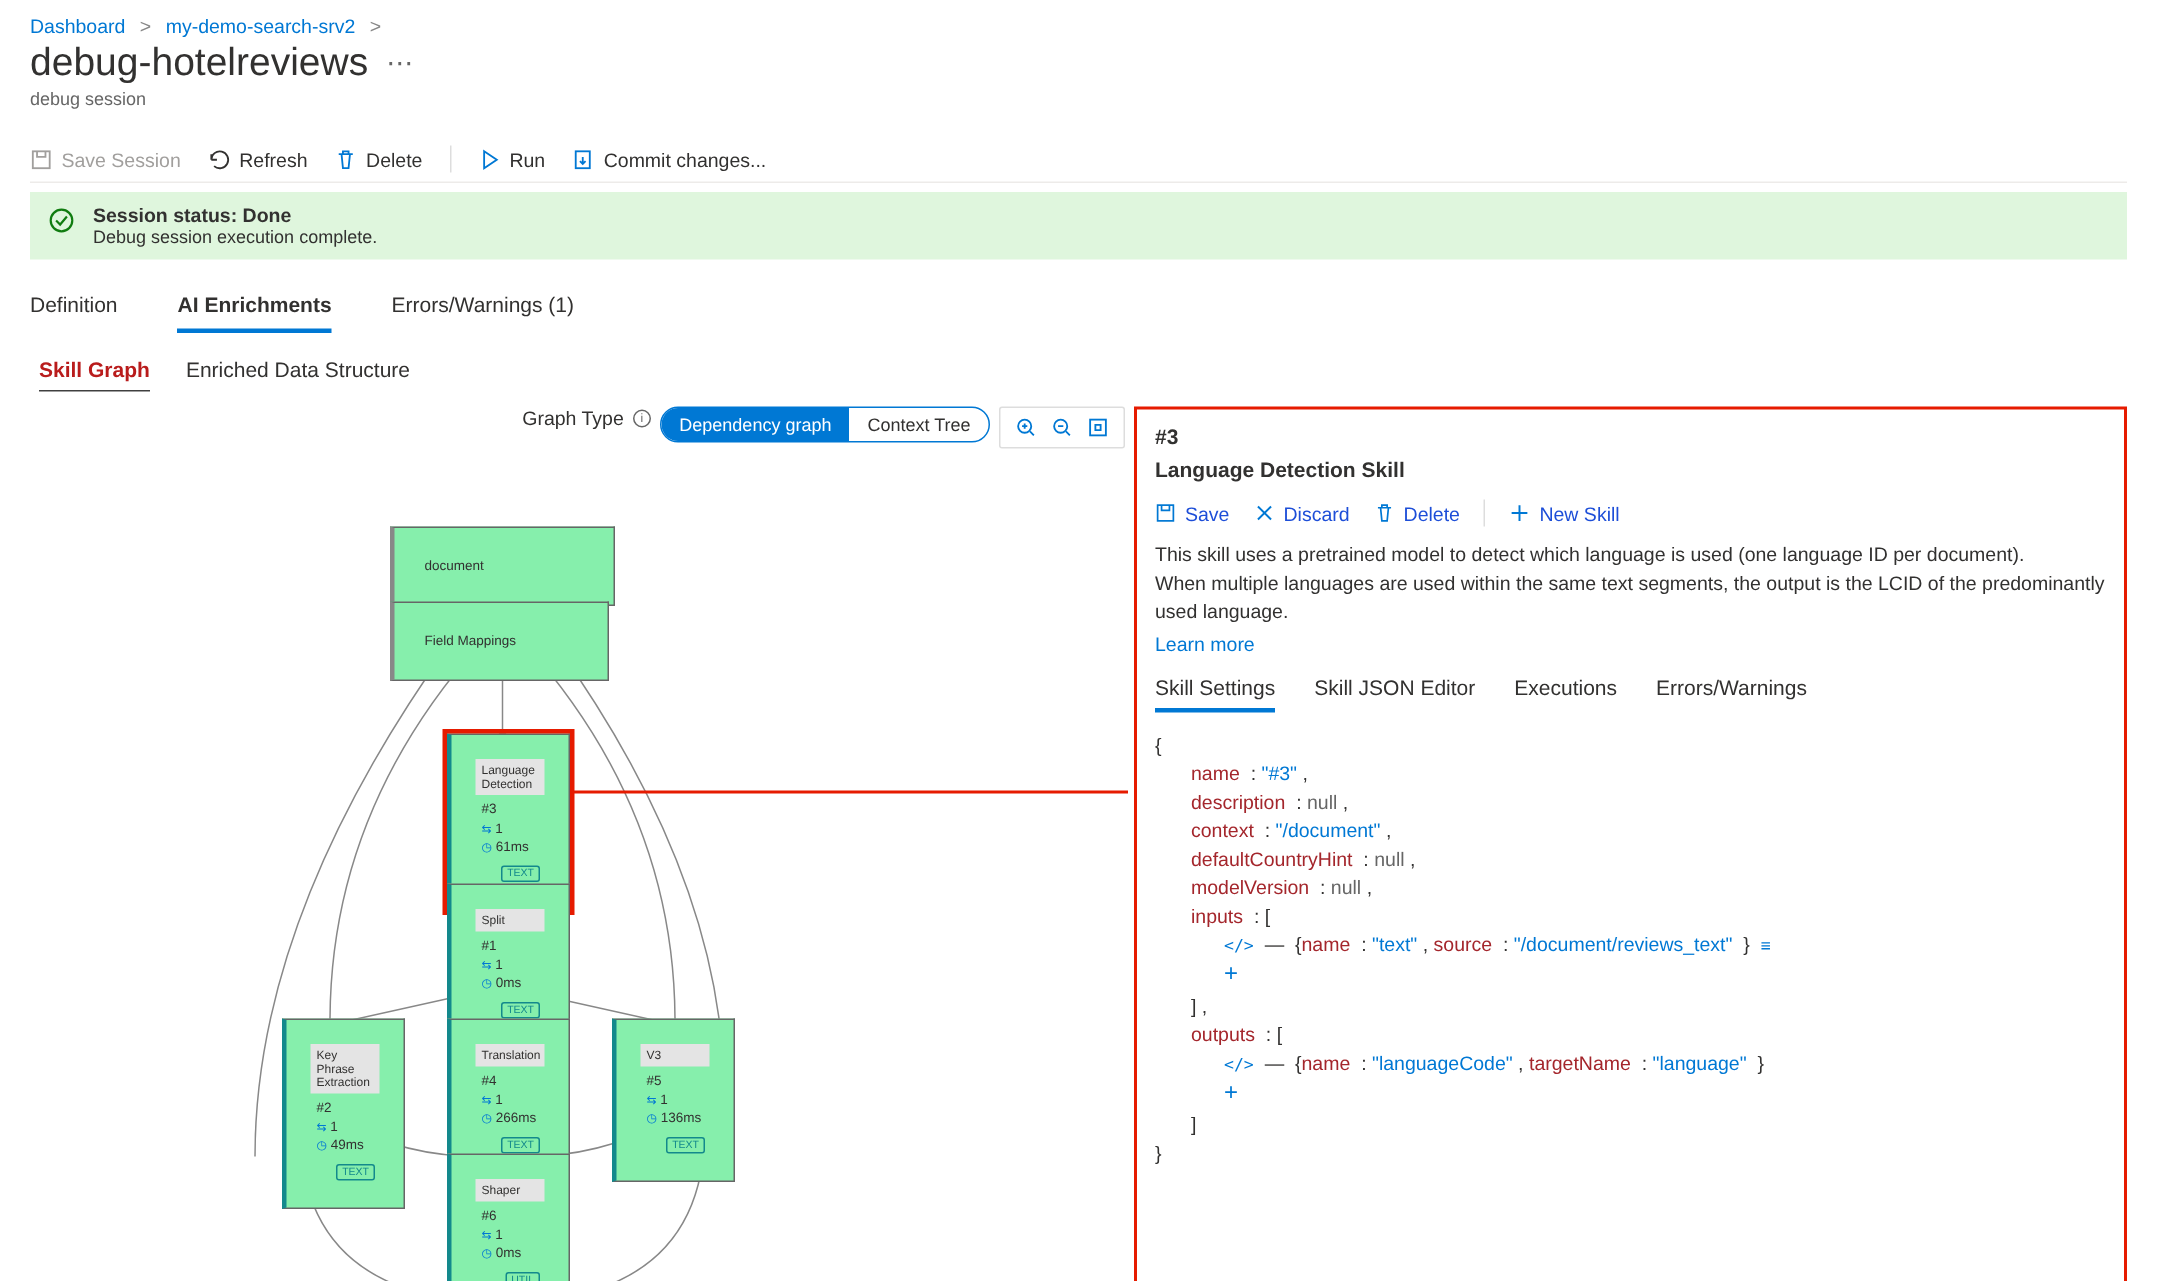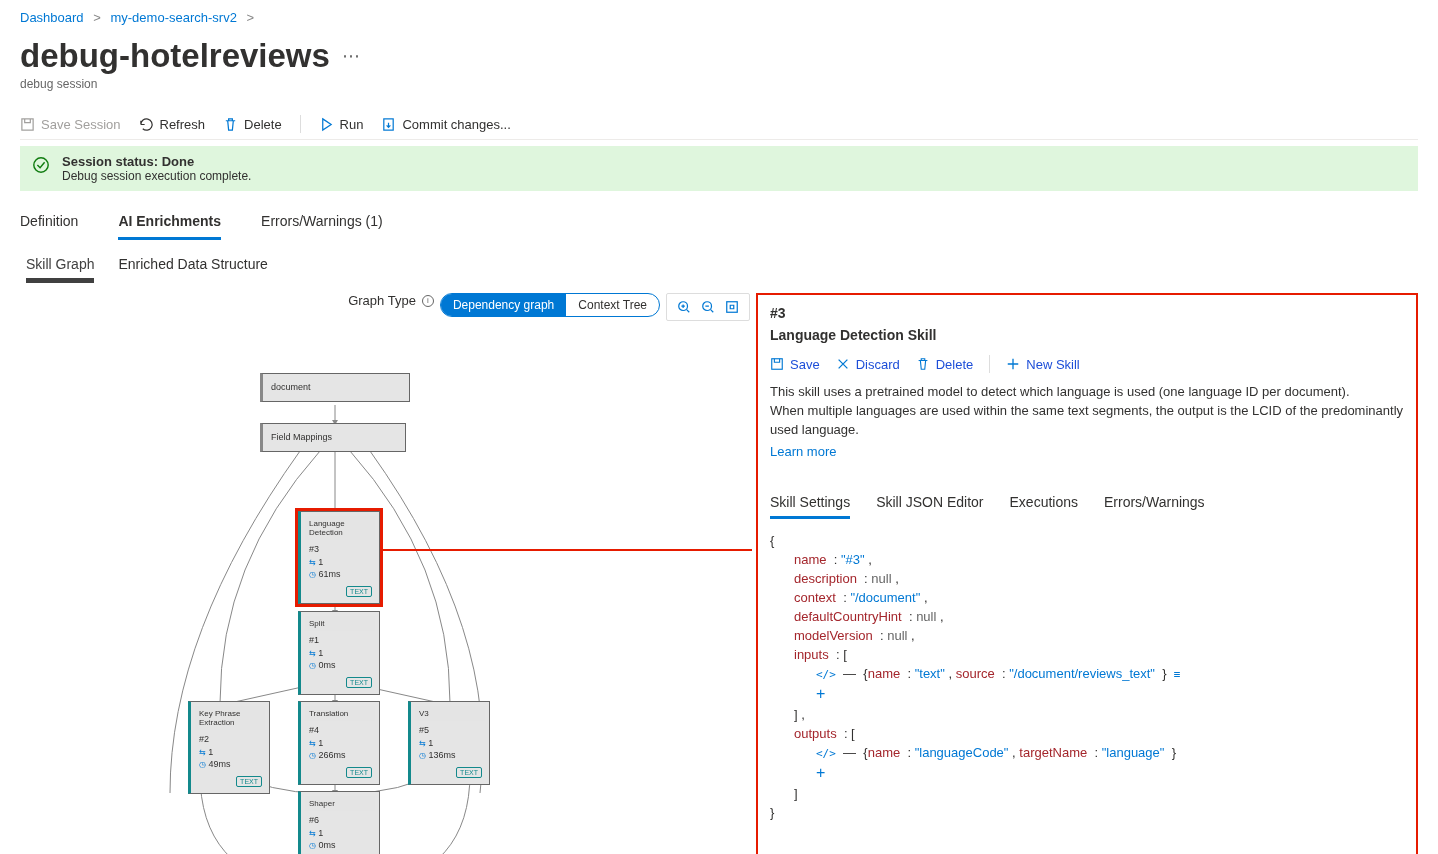--- a/index.html
+++ b/index.html
@@ -1,67 +1,67 @@
 <!DOCTYPE html>
 <html><head>
 <meta charset="utf-8">
 <style>
 *{box-sizing:border-box;margin:0;padding:0;font-family:"Segoe UI",Arial,sans-serif}
 body{font-size:13px;color:#323130;background:#fff}
 .page{padding:10px 20px}
-.breadcrumb{font-size:13px;margin-bottom:12px}
+.breadcrumb{font-size:13px;margin-bottom:1px}
 .breadcrumb a{color:#0078d4;text-decoration:none}
 .breadcrumb .sep{color:#888;margin:0 6px}
 .title-row{display:flex;align-items:center;gap:12px}
-h1{font-size:33px;font-weight:700}
+h1{font-size:26px;font-weight:400}
 .dots{color:#666;font-size:18px}
 .subtitle{font-size:12px;color:#666;margin-top:2px;margin-bottom:18px}
 .toolbar{display:flex;align-items:center;gap:18px;border-bottom:1px solid #edebe9;padding:6px 0}
 .tbtn{display:flex;align-items:center;gap:6px;font-size:13px;cursor:pointer;color:#323130}
 .tbtn.disabled{color:#a19f9d}
 .tbtn svg{width:15px;height:15px}
 .sep-v{width:1px;height:18px;background:#ddd}
 .status-bar{background:#dff6dd;display:flex;align-items:flex-start;gap:12px;padding:8px 12px;margin-top:6px}
 .status-bar svg{width:18px;height:18px;margin-top:2px}
 .status-title{font-weight:600}
 .status-sub{font-size:12px}
 .tabs{display:flex;gap:40px;margin-top:14px;border-bottom:none}
 .tab{padding:8px 0;font-size:14px;cursor:pointer;color:#323130}
 .tab.active{font-weight:600;border-bottom:3px solid #0078d4}
 .subtabs{display:flex;gap:24px;margin-top:10px;padding-left:6px}
 .subtab{padding:6px 0;font-size:14px;cursor:pointer}
-.subtab.active{font-weight:400;color:#404040;border-bottom:5px solid #404040}
+.subtab.active{font-weight:700;color:#b91c1c;border-bottom:1px solid #404040}
 .content{display:flex;margin-top:10px}
 .graph-area{flex:0 0 730px;position:relative;height:600px}
 .graph-type{position:absolute;right:0;top:0;display:flex;flex-direction:row;align-items:flex-start;gap:6px}
 .gt-row{display:flex;align-items:center;gap:6px;font-size:13px}
 .gt-pill{display:flex;border:1px solid #0078d4;border-radius:14px;overflow:hidden}
 .gt-pill span{padding:4px 12px;font-size:12px;cursor:pointer}
 .gt-pill .active{background:#0078d4;color:#fff}
 .gt-icons{display:flex;gap:10px;border:1px solid #ddd;padding:6px 10px;border-radius:2px}
 .gt-icons svg{width:14px;height:14px;color:#0078d4}
 svg.graph{position:absolute;left:0;top:40px;width:730px;height:560px;pointer-events:none}
-.node{position:absolute;border:1px solid #666;background:#e5e5e5;width:82px;padding:4px;border-left:3px solid #13898c;font-size:9px}
+.node{position:absolute;border:1px solid #666;background:#86efac;width:82px;padding:16px;border-left:3px solid #13898c;font-size:9px}
 .node.plain{border-left:3px solid #888}
 .node .nhdr{padding:3px 4px;background:#e4e4e4;font-size:8px}
 .node .nbody{padding:3px 4px;line-height:1.4}
 .node .nfoot{text-align:right;padding:2px 3px}
 .node .badge{display:inline-block;border:1px solid #13898c;color:#13898c;font-size:7px;padding:1px 3px;border-radius:2px}
 .node.sel{outline:3px solid #e61b00;outline-offset:0}
 .redline{position:absolute;left:360px;top:493px;width:372px;height:2px;background:#e61b00}
 .ico{color:#0078d4;font-size:8px}
 .detail{flex:1;border:2px solid #e61b00;padding:10px 12px;margin-left:6px;min-height:580px}
 .detail h3{font-size:14px;font-weight:600}
 .detail h4{font-size:14px;font-weight:600;margin:6px 0 12px}
 .dtoolbar{display:flex;gap:16px;align-items:center;margin-bottom:10px}
 .dbtn{display:flex;align-items:center;gap:6px;color:#1d4ed8;cursor:pointer;font-size:13px}
 .dbtn svg{width:14px;height:14px;color:#0078d4}
 .desc{font-size:13px;line-height:1.45}
 .learn{color:#0078d4;font-size:13px;display:inline-block;margin-top:4px}
-.dtabs{display:flex;gap:26px;margin-top:29px}
+.dtabs{display:flex;gap:26px;margin-top:7px}
 .dtab{padding:6px 0;font-size:14px;cursor:pointer}
 .dtab.active{border-bottom:3px solid #0078d4}
 .json{font-size:13px;padding:12px 0;font-family:"Segoe UI"}
 .json .row{padding:2px 0}
 .json .ind1{padding-left:24px}
 .json .ind2{padding-left:46px}
 .key{color:#a4262c}
 .val{color:#0078d4}
 .nul{color:#666}
 .codeicon{color:#0078d4;font-family:monospace;font-size:11px}

